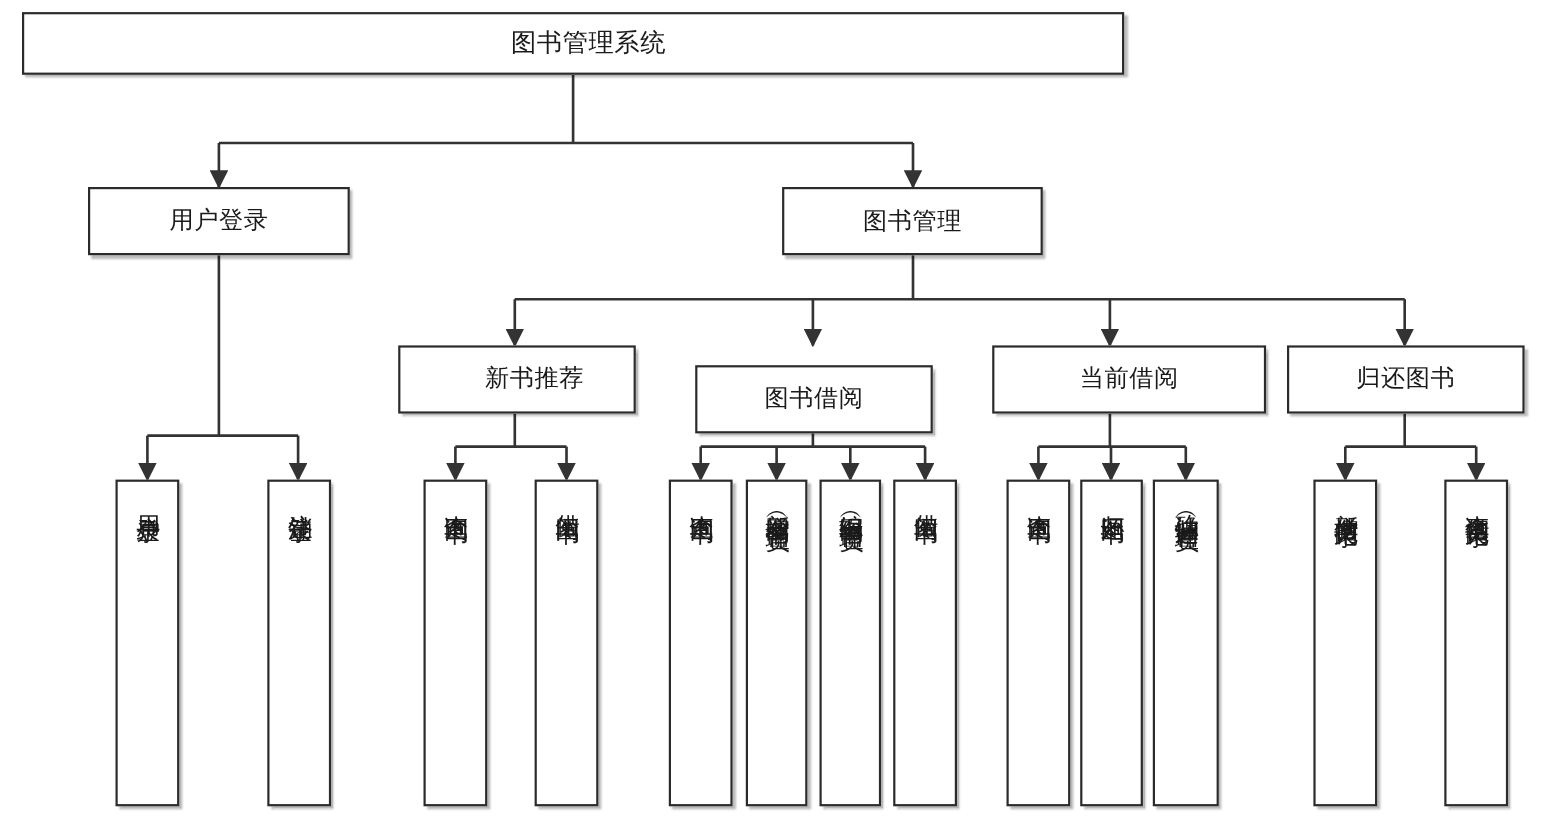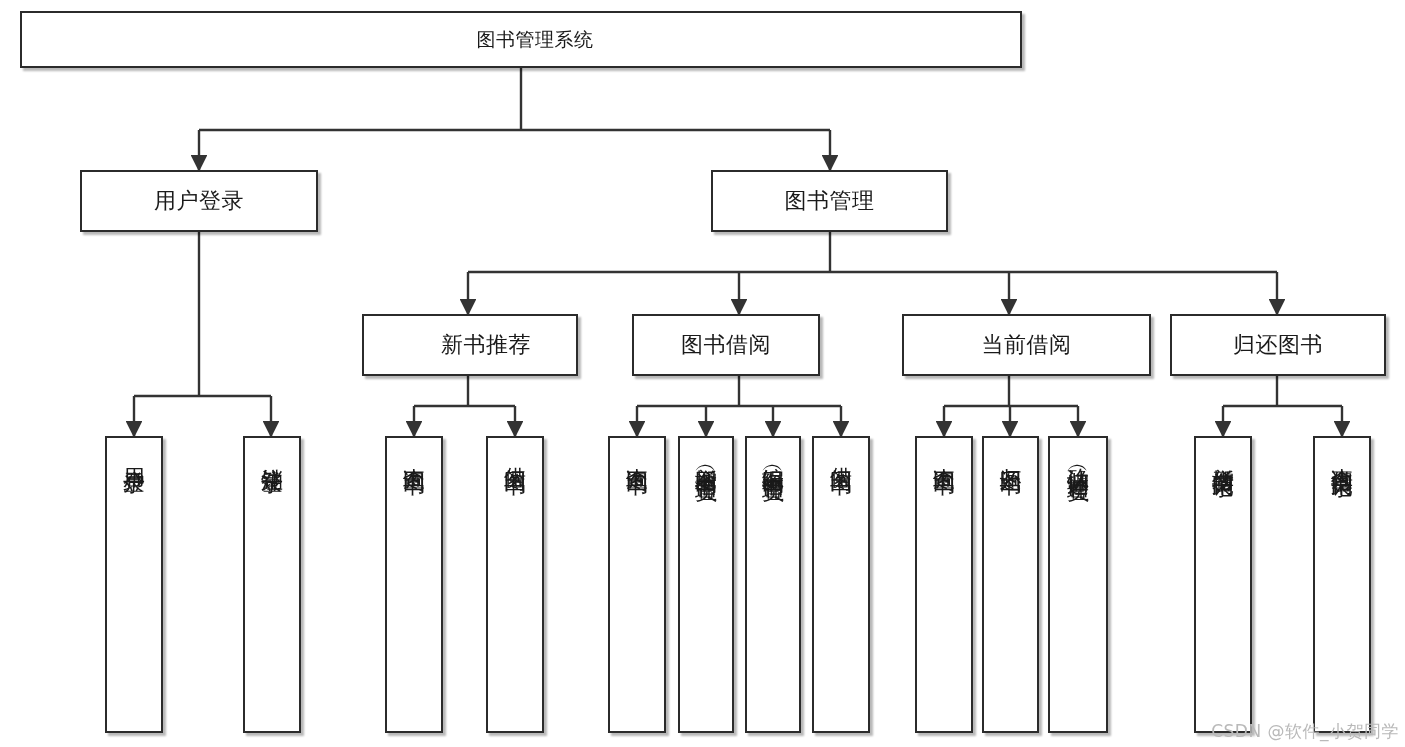--- a/index.html
+++ b/index.html
@@ -49,21 +49,21 @@
     align-items: flex-start;
     padding-top: 12px;
   }
   .node.vert .node-label {
     writing-mode: vertical-rl;
     text-orientation: upright;
     font-size: 22px;
     letter-spacing: 2px;
     white-space: nowrap;
   }
-  .node.root .node-label { font-size: 19px; margin-left: 28px; }
+  .node.root .node-label { font-size: 23px; margin-left: 28px; }
   .watermark {
     position: absolute;
     right: 6px;
     bottom: 4px;
     font-size: 17px;
     color: #b9b9b9;
     letter-spacing: 0.5px;
     white-space: nowrap;
   }
 </style>
@@ -121,21 +121,21 @@
       </div>
       <div class="node horiz" style="left: 80px; top: 170px; width: 238px; height: 62px;">
         <span class="node-label">用户登录</span>
       </div>
       <div class="node horiz" style="left: 711px; top: 170px; width: 237px; height: 62px; font-family: Liberation Serif, serif;">
         <span class="node-label">图书管理</span>
       </div>
       <div class="node horiz" style="left: 362px; top: 314px; width: 216px; height: 62px; padding-left: 32px;">
         <span class="node-label">新书推荐</span>
       </div>
-      <div class="node horiz" style="left: 632px; top: 314px; width: 188px; height: 62px;">
+      <div class="node horiz" style="left: 632px; top: 332px; width: 216px; height: 62px;">
         <span class="node-label">图书借阅</span>
       </div>
       <div class="node horiz" style="left: 902px; top: 314px; width: 249px; height: 62px;">
         <span class="node-label">当前借阅</span>
       </div>
       <div class="node horiz" style="left: 1170px; top: 314px; width: 216px; height: 62px;">
         <span class="node-label">归还图书</span>
       </div>
       <div class="node vert" style="left: 105px; top: 436px; width: 58px; height: 297px;">
         <span class="node-label">用户登录</span>
@@ -171,14 +171,13 @@
         <span class="node-label">确认归还（管理员）</span>
       </div>
       <div class="node vert" style="left: 1194px; top: 436px; width: 58px; height: 297px;">
         <span class="node-label">新增借阅记录</span>
       </div>
       <div class="node vert" style="left: 1313px; top: 436px; width: 58px; height: 297px;">
         <span class="node-label">查询借阅记录</span>
       </div>
     </div>
 
-  <div class="watermark">CSDN @软件_小贺同学</div>
 </div>
 
 </body></html>

